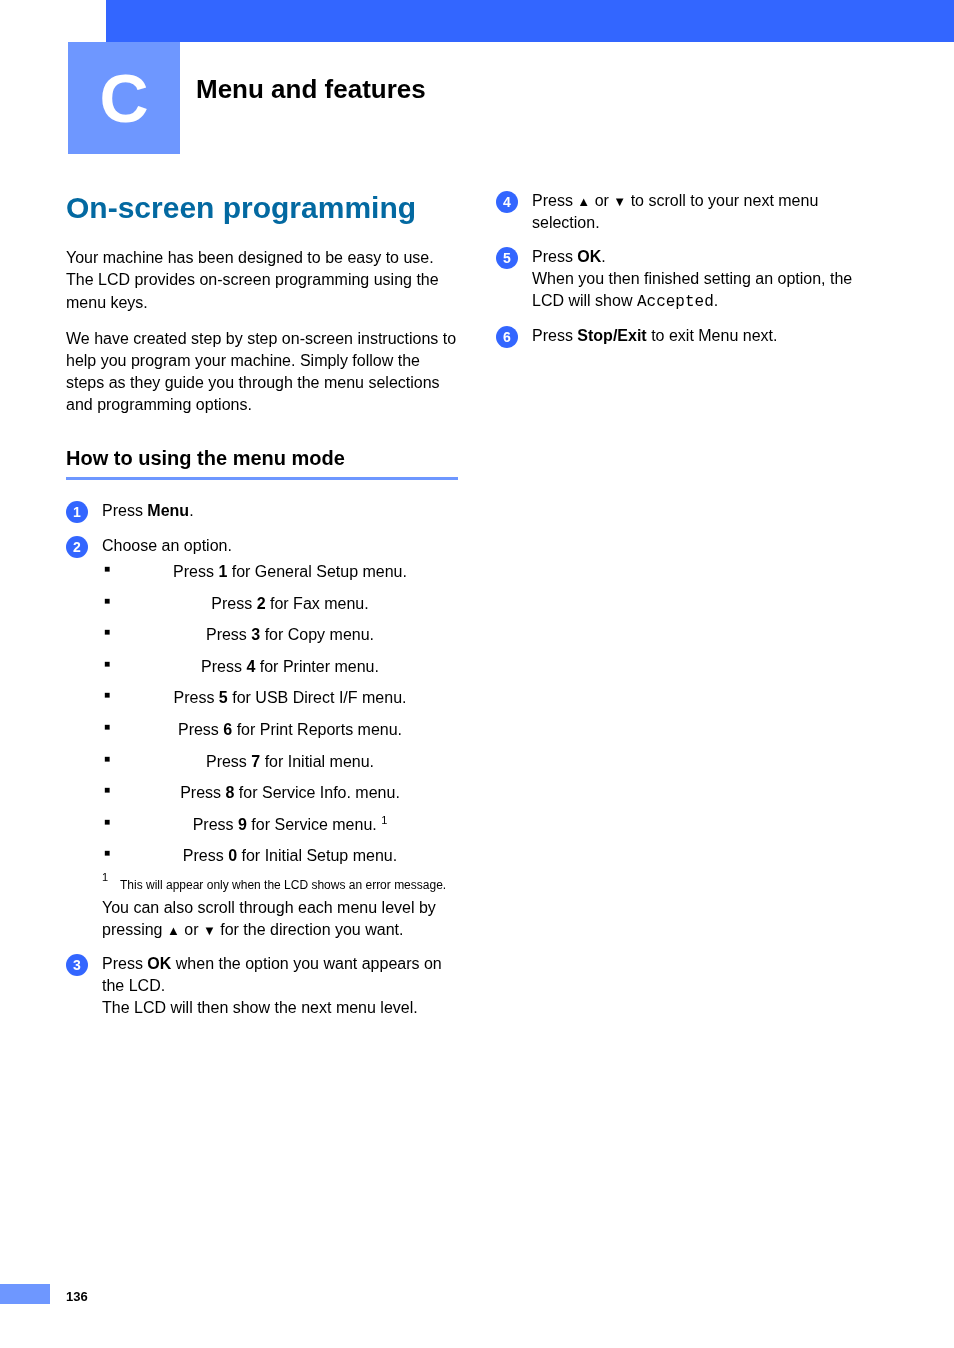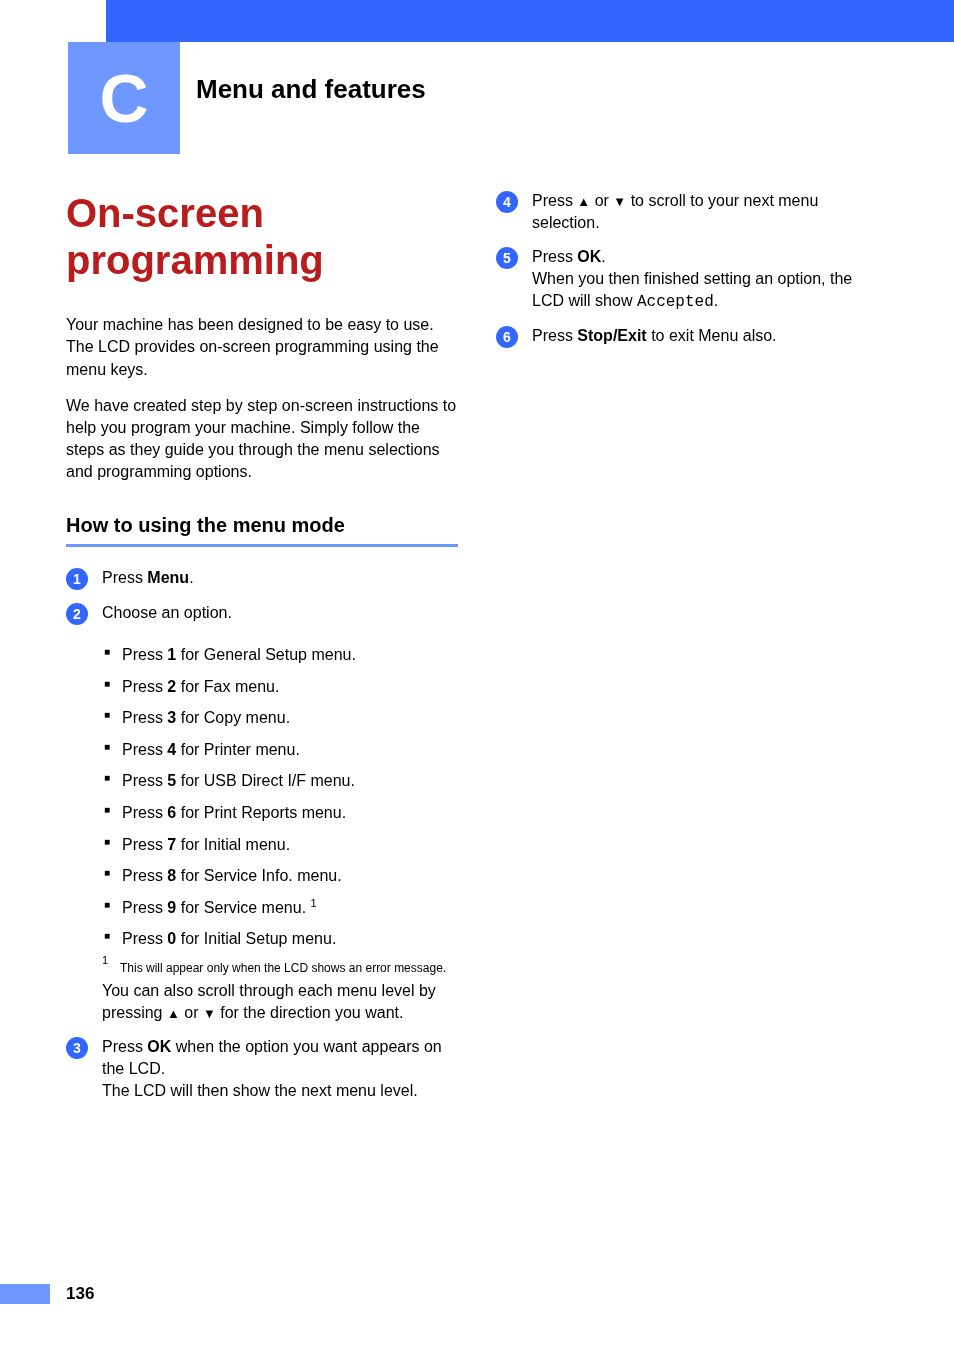--- a/index.html
+++ b/index.html
@@ -52,25 +52,25 @@
       left: 66px;
       right: 66px;
       display: flex;
       gap: 38px;
     }
     .col {
       flex: 1;
       min-width: 0;
     }
     .h1 {
-      font-size: 40px;
-      font-weight: bold;
-      color: #b91c1c;
+      font-size: 30px;
+      font-weight: bold;
+      color: #0369a1;
       line-height: 1.18;
-      margin-bottom: 30px;
+      margin-bottom: 22px;
     }
     .body-text {
       font-size: 16px;
       line-height: 1.38;
       margin-bottom: 14px;
     }
     .h2 {
       font-size: 20px;
       font-weight: bold;
       color: #000;
@@ -104,21 +104,22 @@
       margin-top: 1px;
     }
     .step-body {
       flex: 1;
       font-size: 16px;
       line-height: 1.38;
     }
     .bullet-list {
       list-style: none;
       padding-left: 2px;
-      margin-top: 20px;
+      margin-top: 4px;
+      text-align: center;
     }
     .bullet-list li {
       position: relative;
       padding-left: 18px;
       margin-bottom: 10px;
       font-size: 16px;
       line-height: 1.35;
     }
     .bullet-list li::before {
       content: "■";
@@ -159,21 +160,21 @@
       left: 0;
       bottom: 44px;
       width: 50px;
       height: 20px;
       background: #6e97ff;
     }
     .page-number {
       position: absolute;
       left: 66px;
       bottom: 44px;
-      font-size: 17px;
+      font-size: 13px;
       font-weight: bold;
     }
   </style>
 </head>
 <body>
 
 <div class="top-bar"></div>
 
 <div class="appendix-box">
   <span class="appendix-letter">C</span>
@@ -247,21 +248,21 @@
       <span class="step-num">5</span>
       <div class="step-body">
         <span>Press </span><b>OK</b><span>.</span><br>
         <span>When you then finished setting an option, the LCD will show </span><span class="mono">Accepted</span><span>.</span>
       </div>
     </div>
 
     <div class="step">
       <span class="step-num">6</span>
       <div class="step-body">
-        <span>Press </span><b>Stop/Exit</b><span> to exit Menu also.</span>
+        <span>Press </span><b>Stop/Exit</b><span> to exit Menu next.</span>
       </div>
     </div>
 
   </div>
 
 </div>
 
 <div class="page-number-bar"></div>
 <div class="page-number">136</div>
 

